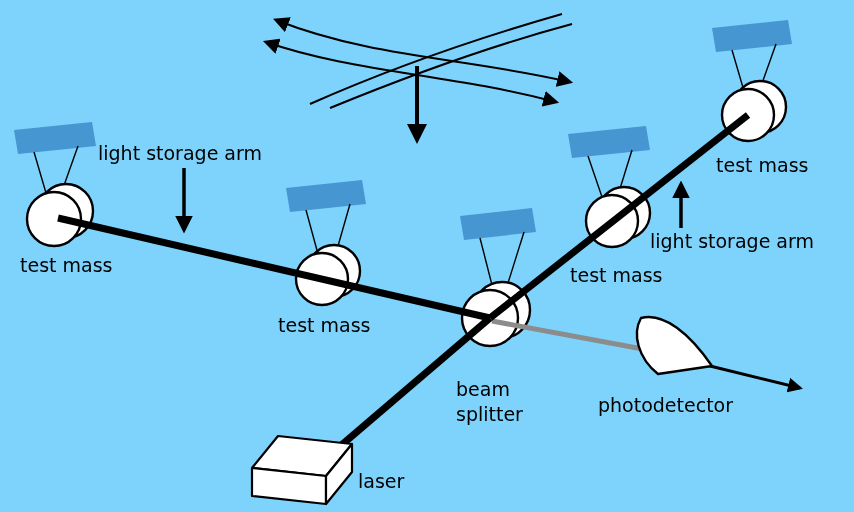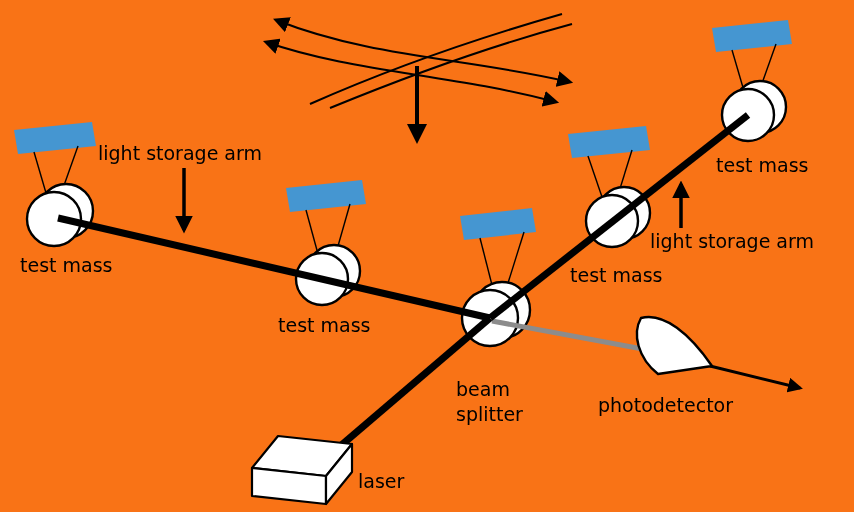--- a/index.html
+++ b/index.html
@@ -4,21 +4,21 @@
 <style>
   html, body {
     margin: 0;
     padding: 0;
     background: #ffffff;
   }
   .stage {
     position: relative;
     width: 854px;
     height: 512px;
-    background: #f97316;
+    background: #7dd3fc;
     overflow: hidden;
     font-family: "DejaVu Sans", sans-serif;
   }
   svg { display: block; }
   text.lbl {
     font-family: "DejaVu Sans", sans-serif;
     font-size: 19px;
     fill: #000000;
   }
 </style>

